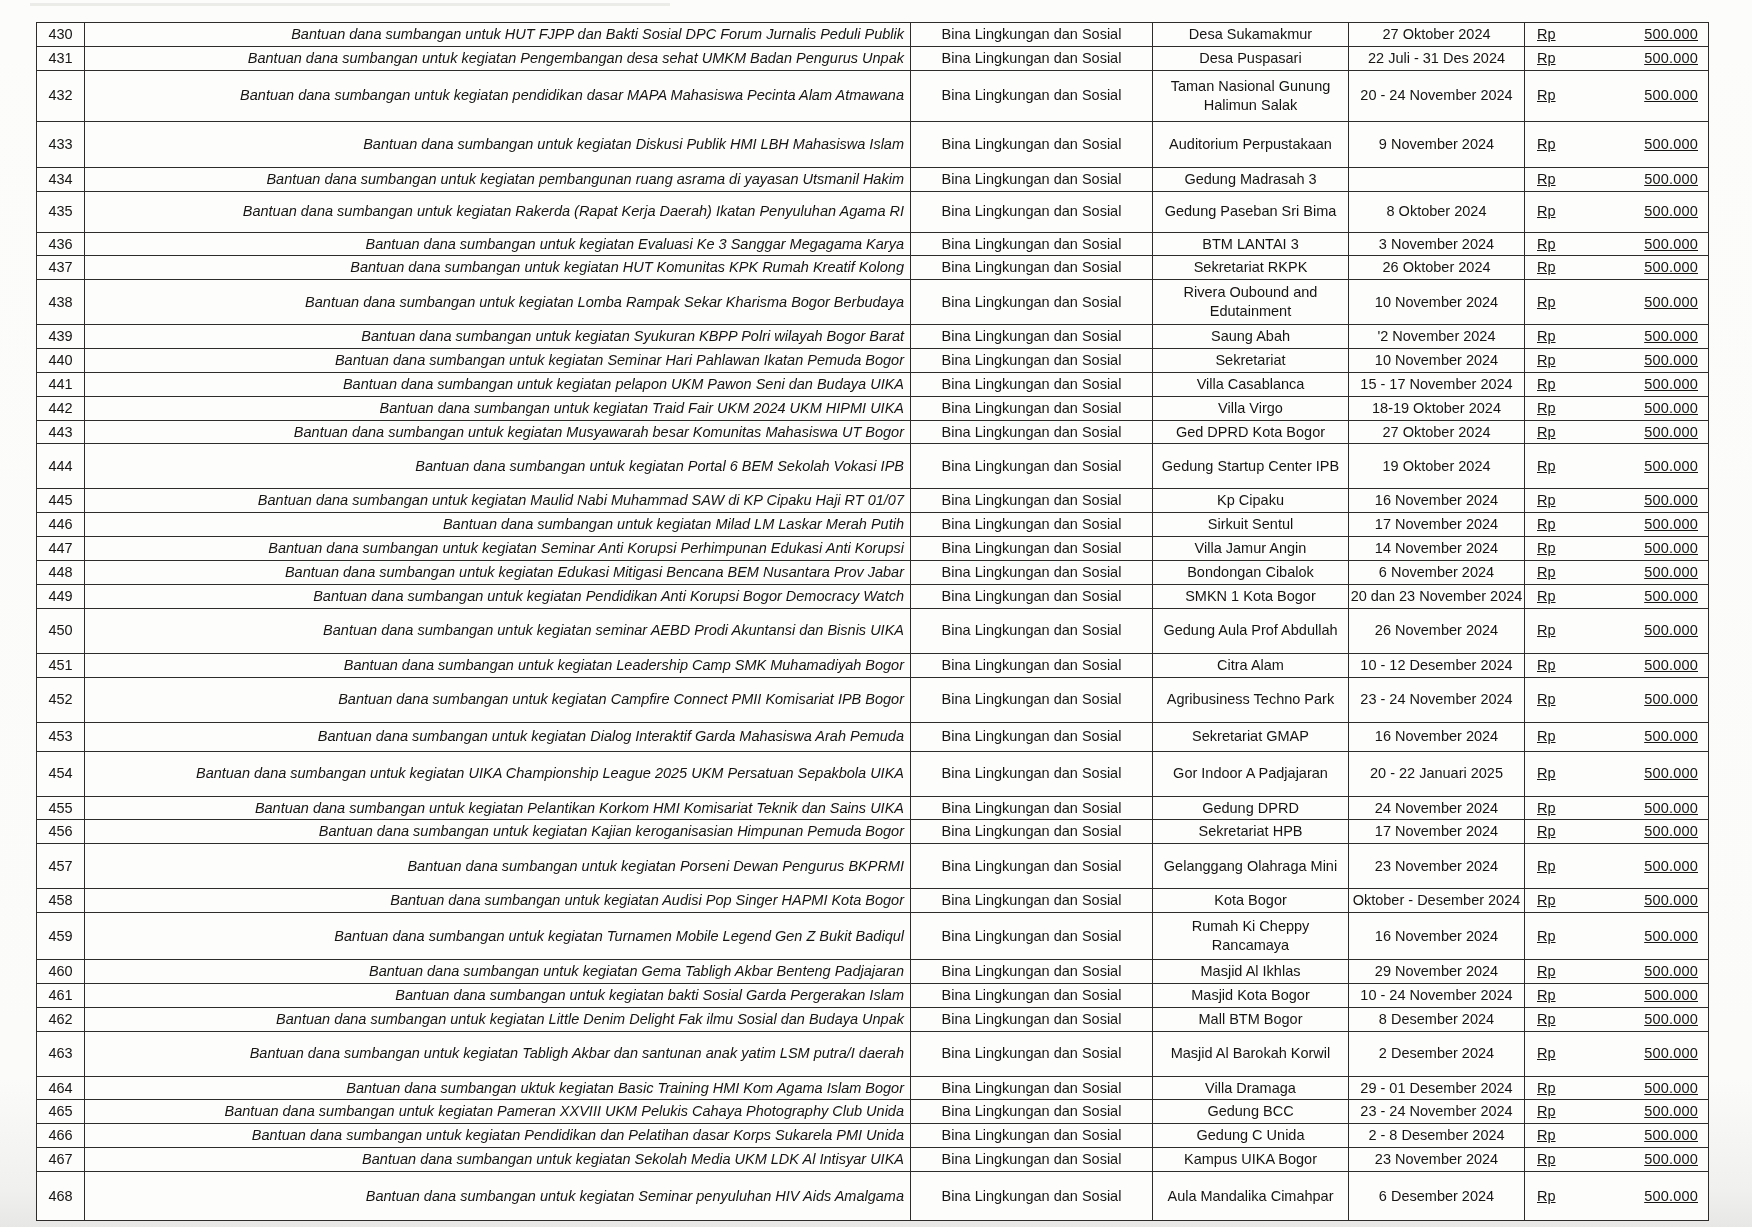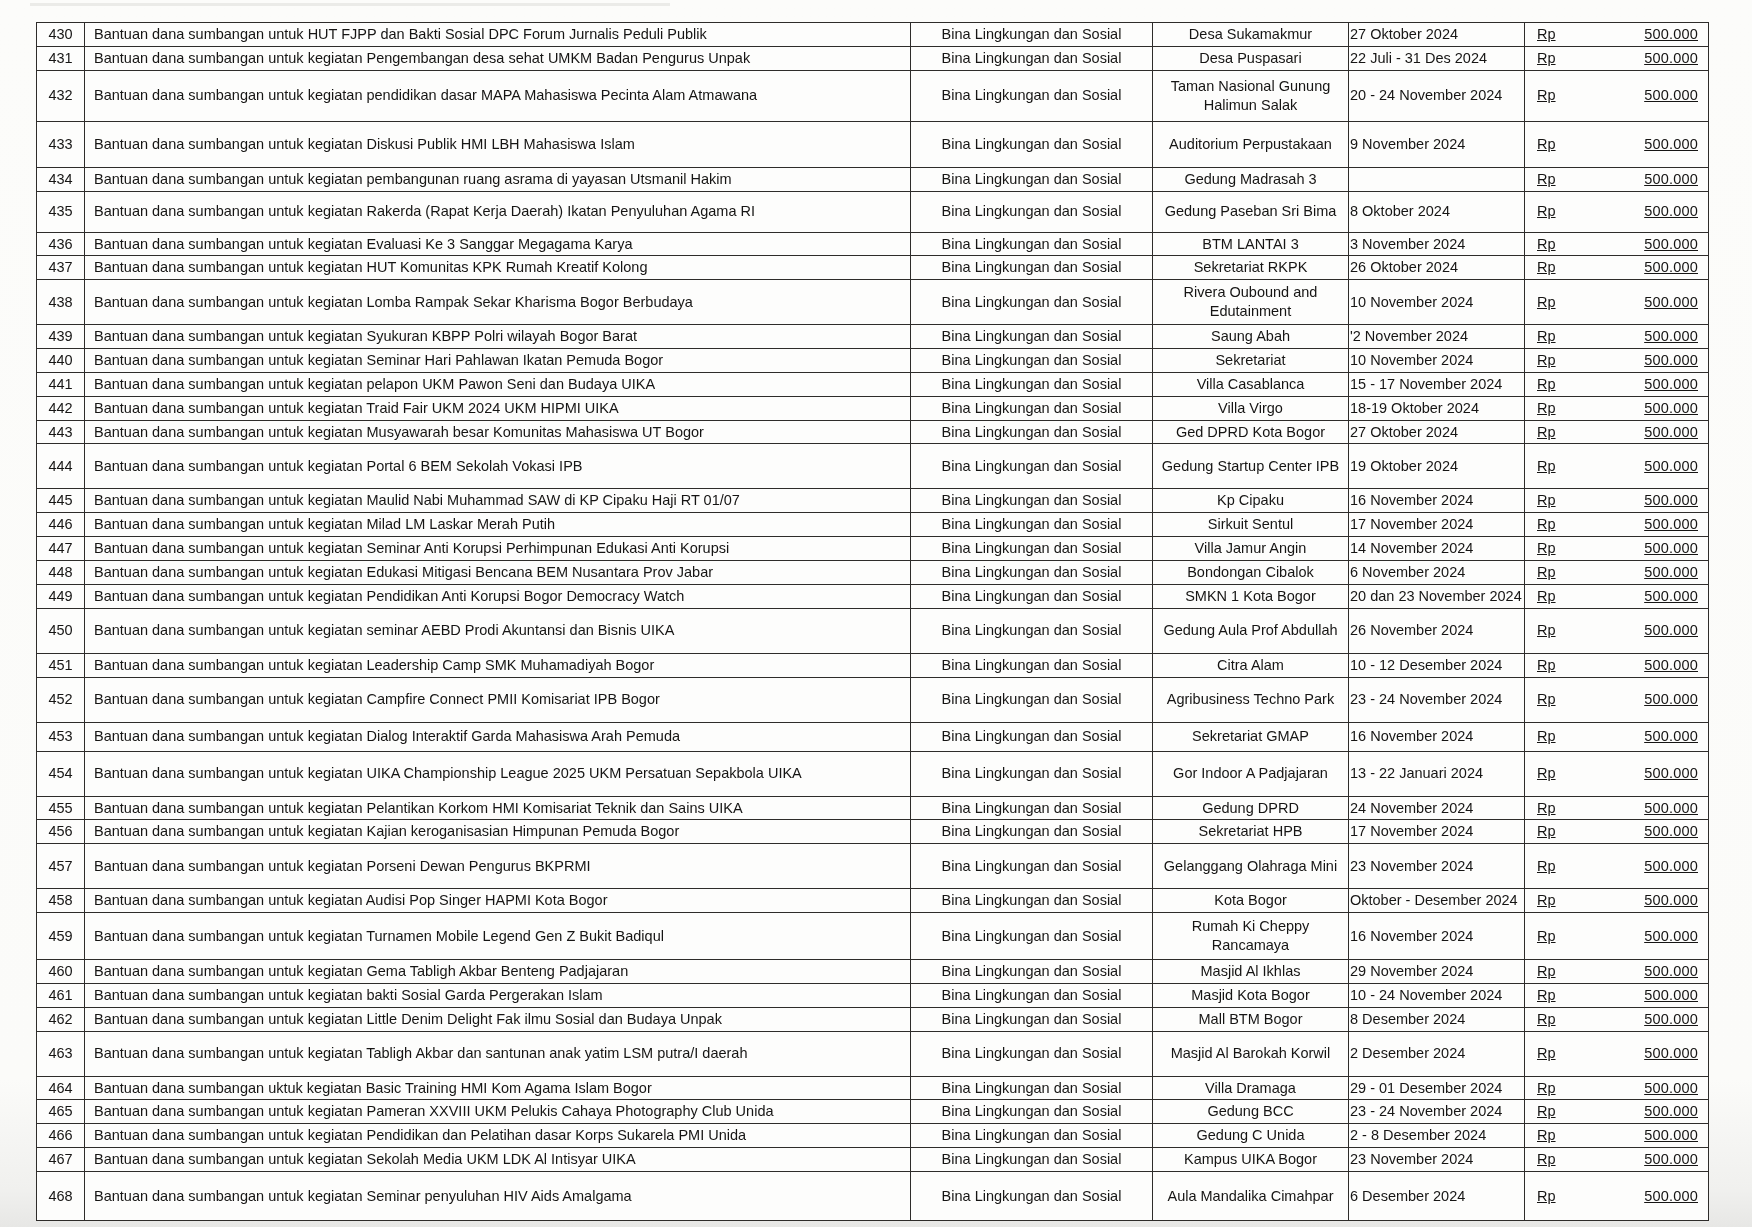--- a/index.html
+++ b/index.html
@@ -30,24 +30,24 @@
     vertical-align:middle;
     overflow:hidden;
   }
   col.c-no{width:48px;}
   col.c-desc{width:826px;}
   col.c-cat{width:242px;}
   col.c-loc{width:196px;}
   col.c-date{width:176px;}
   col.c-amt{width:184px;}
   td.no{text-align:center;padding:2px 2px;}
-  td.desc{text-align:left;padding-left:9px;}
+  td.desc{text-align:right;padding-left:9px;font-style:italic;}
   td.cat{text-align:center;}
   td.loc{text-align:center;padding:2px 3px;}
-  td.date{text-align:left;white-space:nowrap;padding:2px 1px;}
+  td.date{text-align:center;white-space:nowrap;padding:2px 1px;}
   td.amt{padding:2px 0;text-decoration:underline;}
   .amt-wrap{display:flex;justify-content:space-between;align-items:center;padding:0 10px 0 12px;}
   .amt-wrap .val{letter-spacing:.2px;}
 </style>
 </head>
 <body>
 
 <div class="page">
   <table class="doc-table">
     <colgroup>
@@ -369,21 +369,21 @@
               <span>Rp</span>
               <span class="val">500.000</span>
             </div>
           </td>
         </tr>
         <tr style="height: 45px;">
           <td class="no">454</td>
           <td class="desc">Bantuan dana sumbangan untuk kegiatan UIKA Championship League 2025 UKM Persatuan Sepakbola UIKA</td>
           <td class="cat">Bina Lingkungan dan Sosial</td>
           <td class="loc">Gor Indoor A Padjajaran</td>
-          <td class="date">13 - 22 Januari 2024</td>
+          <td class="date">20 - 22 Januari 2025</td>
           <td class="amt">
             <div class="amt-wrap">
               <span>Rp</span>
               <span class="val">500.000</span>
             </div>
           </td>
         </tr>
         <tr style="height: 23px;">
           <td class="no">455</td>
           <td class="desc">Bantuan dana sumbangan untuk kegiatan Pelantikan Korkom HMI Komisariat Teknik dan Sains UIKA</td>

